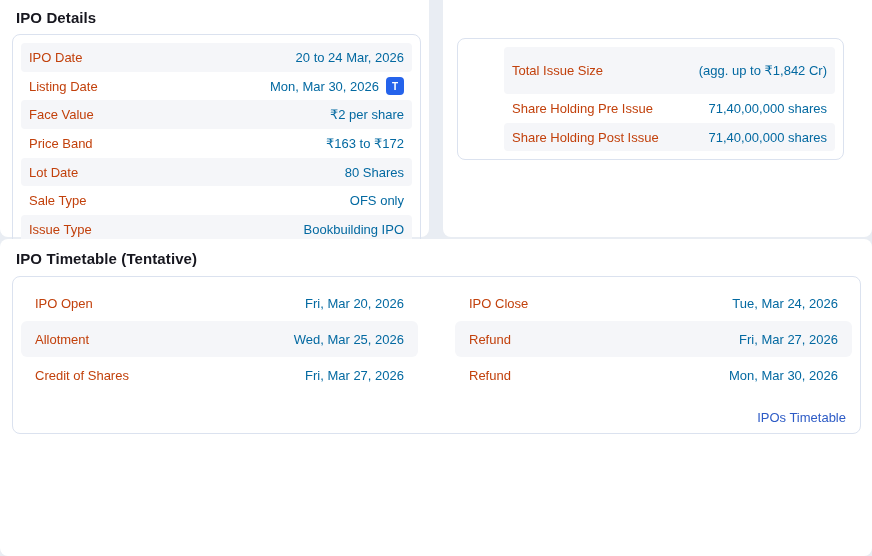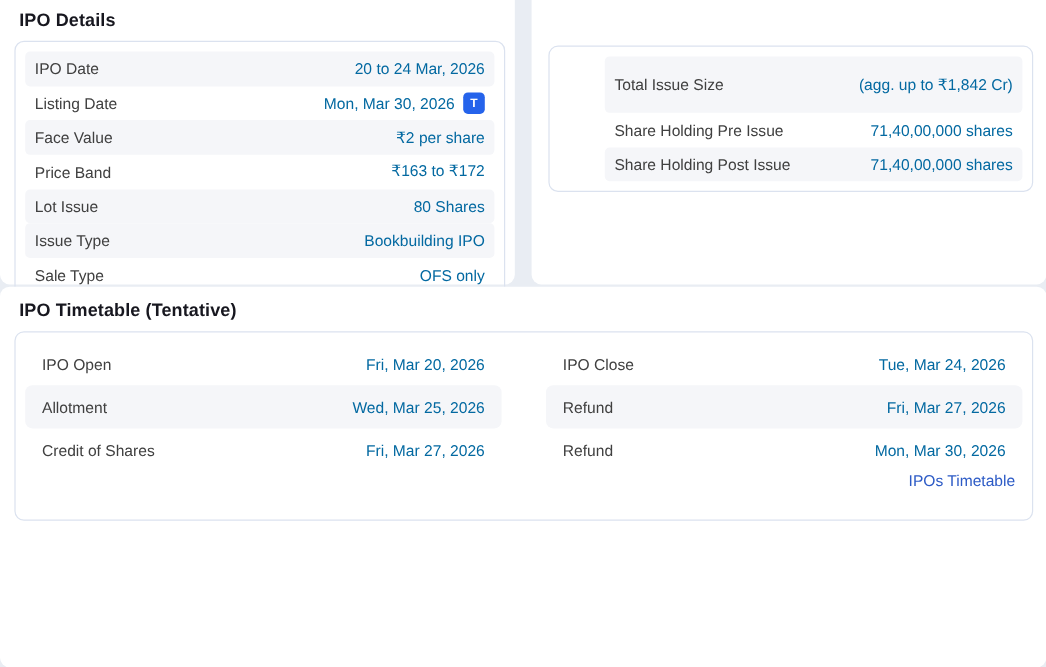--- a/index.html
+++ b/index.html
@@ -19,50 +19,50 @@
     margin:0;padding:9px 16px 7px;
     font-size:15px;line-height:18px;font-weight:700;color:#17171f;
     letter-spacing:.1px;
   }
   .card-bottom h2.section-title{padding:11px 16px 8px;}
   .box{
     border:1px solid #dbe2ef;border-radius:8px;
     padding:8px;box-sizing:border-box;
   }
   .card-left .box{margin:0 8px 0 12px;}
-  .card-right .box{margin:38px 11px 0 14px;padding-left:46px;}
+  .card-right .box{margin:38px 28px 0 14px;padding-left:46px;}
   .card-bottom .box{margin:0 11px 0 12px;}
   .row{
     display:flex;justify-content:space-between;align-items:center;
     height:28.7px;padding:0 8px;box-sizing:border-box;
   }
   .row.striped{background:#f5f6f9;border-radius:4px;}
   .row.tall{height:47px;}
   .lbl{
-    font-size:13px;color:#404040;text-decoration:none;cursor:pointer;white-space:nowrap;
+    font-size:13px;color:#c2410c;text-decoration:none;cursor:pointer;white-space:nowrap;
   }
   .val{
     font-size:13px;color:#0369a1;white-space:nowrap;text-align:right;
   }
   .val-wrap{display:flex;align-items:center;}
   .badge-t{
     display:inline-flex;align-items:center;justify-content:center;
     width:18px;height:18px;margin-left:7px;
     background:#2563eb;color:#ffffff;border-radius:4px;
     font-size:10px;font-weight:700;cursor:pointer;
   }
   .two-line{display:flex;flex-direction:column;align-items:flex-end;line-height:19px;}
   .tt-grid{display:grid;grid-template-columns:1fr 1fr;column-gap:37px;}
   .tt-row{
     display:flex;justify-content:space-between;align-items:center;
     height:36px;padding:0 14px;box-sizing:border-box;
   }
   .tt-row.striped{background:#f5f6f9;border-radius:6px;}
   .tt-link-row{
-    height:32px;display:flex;justify-content:flex-end;align-items:flex-start;
+    height:32px;display:flex;justify-content:flex-end;align-items:flex-end;
     padding:0 6px;box-sizing:border-box;
   }
   .tt-link{font-size:13px;color:#2d5bc6;text-decoration:none;cursor:pointer;}
 </style>
 </head>
 <body>
 
 <div class="page">
 
   <div class="top-row">
@@ -88,32 +88,32 @@
           <a class="lbl">Face Value</a>
           <span class="val">₹2 per share</span>
         </div>
 
         <div class="row">
           <a class="lbl">Price Band</a>
           <span class="val">₹163 to ₹172</span>
         </div>
 
         <div class="row striped">
-          <a class="lbl">Lot Issue</a>
+          <a class="lbl">Lot Date</a>
           <span class="val">80 Shares</span>
+        </div>
+
+        <div class="row">
+          <a class="lbl">Sale Type</a>
+          <span class="val">OFS only</span>
         </div>
 
         <div class="row striped">
           <a class="lbl">Issue Type</a>
           <span class="val">Bookbuilding IPO</span>
-        </div>
-
-        <div class="row">
-          <a class="lbl">Sale Type</a>
-          <span class="val">OFS only</span>
         </div>
 
         <div class="row">
           <a class="lbl">Listing At</a>
           <span class="val">BSE, NSE</span>
         </div>
 
 
       </div>
     </section>

